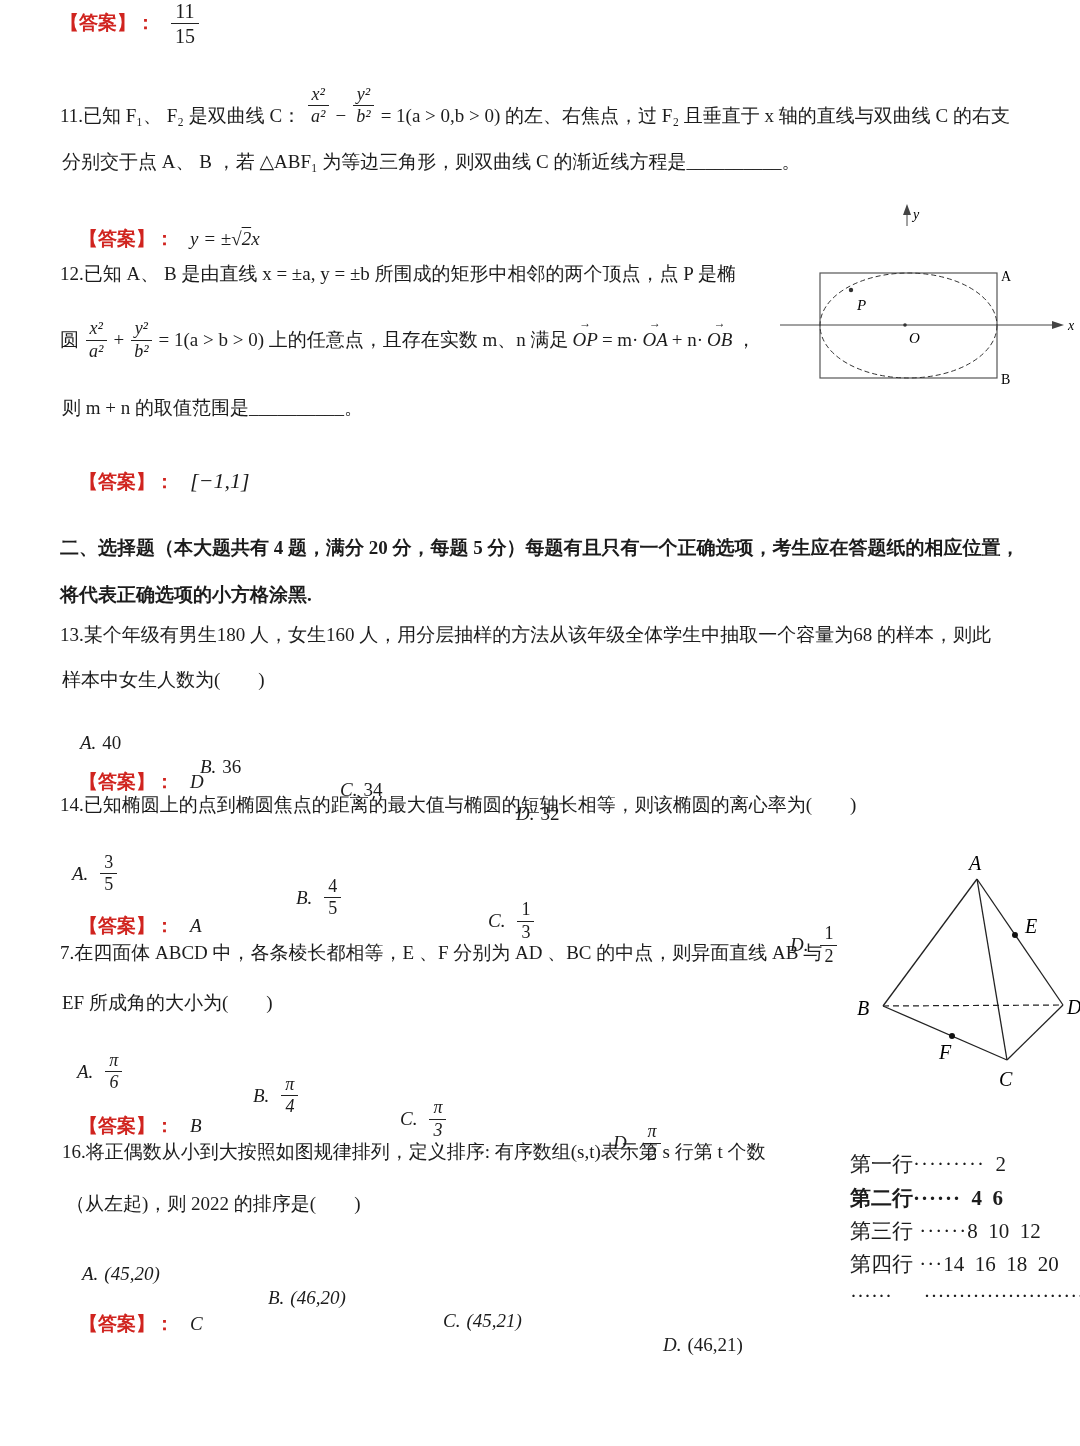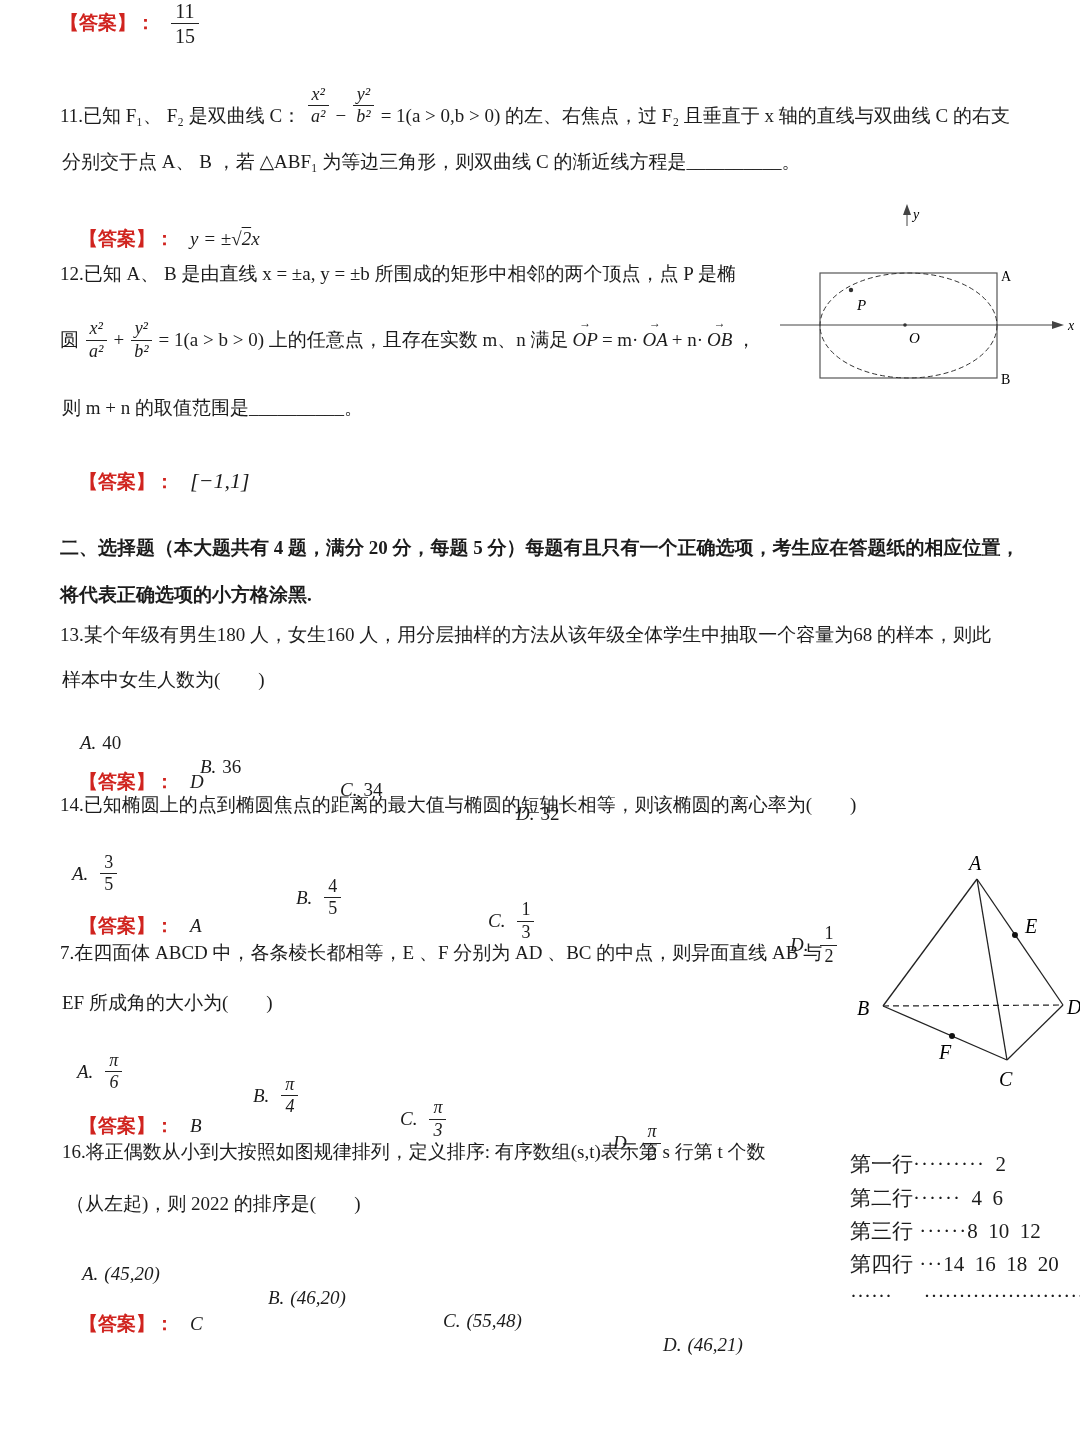--- a/index.html
+++ b/index.html
@@ -154,26 +154,26 @@
     <text x="214" y="176" font-size="20" font-style="italic">D</text>
     <text x="172" y="95" font-size="20" font-style="italic">E</text>
     <text x="86" y="221" font-size="20" font-style="italic">F</text>
   </svg>
 
   <div class="line" style="left:62px;top:1140px;">16.将正偶数从小到大按照如图规律排列，定义排序: 有序数组(s,t)表示第 s 行第 t 个数</div>
   <div class="line" style="left:66px;top:1192px;">（从左起)，则 2022 的排序是(　　)</div>
   <div class="line" style="left:0;top:1238px;width:1080px;height:30px;text-align:right;">
     <span class="opt" style="left:82px;"><span class="optk">A.</span><span style="font-style:italic">(45,20)</span></span>
     <span class="opt" style="left:268px;"><span class="optk">B.</span><span style="font-style:italic">(46,20)</span></span>
-    <span class="opt" style="left:443px;"><span class="optk">C.</span><span style="font-style:italic">(55,48)</span></span>
-    <span class="opt" style="left:663px;"><span class="optk">D.</span><span style="font-style:italic">(46,21)</span></span>
+    <span class="opt" style="left:443px;"><span class="optk">C.</span><span style="font-style:italic">(45,21)</span></span>
+    <span class="opt" style="left:663px;"><span class="optk">D.</span><span style="">(46,21)</span></span>
   </div>
   <div class="line" style="left:60px;top:1288px;">
     <span class="red">【答案】：</span><span class="ansv">C</span>
   </div>
 
   <div class="trow" style="top:1150px;"><span>第一行</span><span class="dots">·········</span><span>  2</span></div>
-  <div class="trow" style="top:1184px;"><span>第二行</span><span class="dots">······</span><span>  4  6</span></div>
+  <div class="trow" style="top:1184px;font-weight:bold;"><span>第二行</span><span class="dots">······</span><span>  4  6</span></div>
   <div class="trow" style="top:1217px;"><span>第三行</span><span class="dots"> ······</span><span>8  10  12</span></div>
   <div class="trow" style="top:1250px;text-align:center;"><span>第四行</span><span class="dots"> ···</span><span>14  16  18  20</span></div>
   <div class="trow" style="top:1284px;"><span>······</span><span class="dots"></span><span>      ·······················</span></div>
 
 </div>
 
 </body></html>

